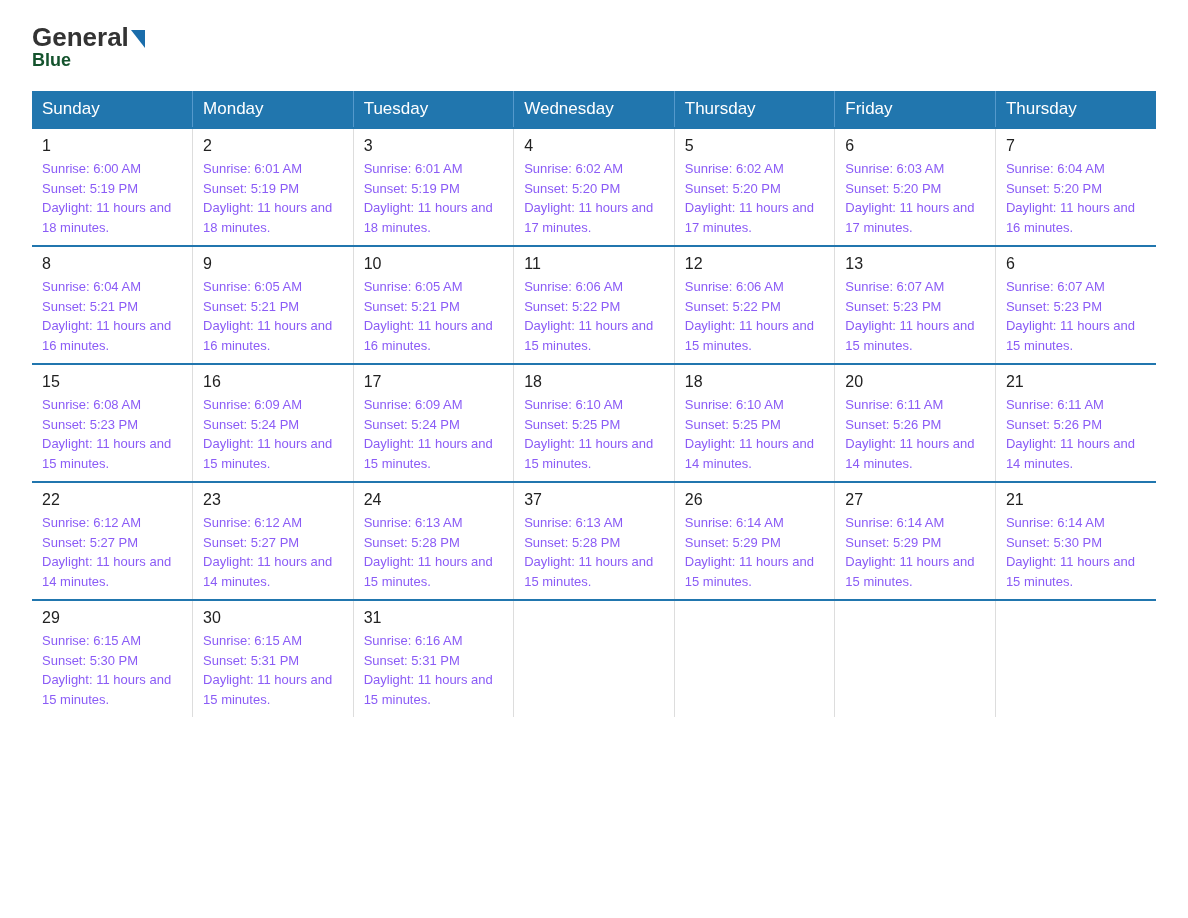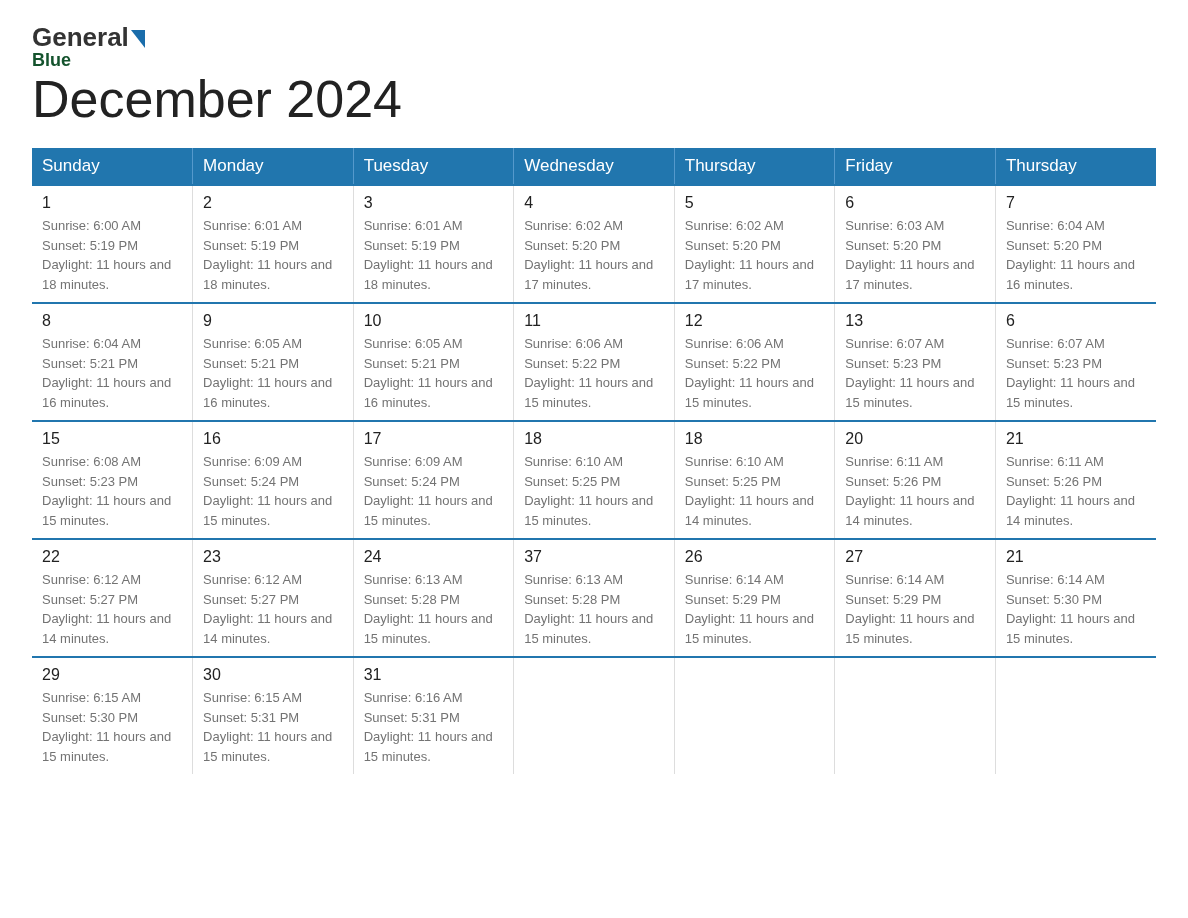--- a/index.html
+++ b/index.html
@@ -92,42 +92,41 @@
     tbody td:last-child { border-right: none; }
     .day-num {
       font-size: 16px;
       font-weight: normal;
       color: #222;
       display: block;
       margin-bottom: 4px;
     }
     .day-info {
       font-size: 13px;
-      color: #737373;
+      color: #8b5cf6;
       line-height: 1.5;
     }
     .empty-cell {
       background: #fff;
     }
   </style>
 </head>
 <body>
 
 <div class="header">
   <div class="logo">
     <div class="logo-text">
       <span class="logo-general">General</span>
       <span class="logo-arrow"></span>
     </div>
     <div>
       <span class="logo-blue">Blue</span>
     </div>
   </div>
   <div class="title-block">
-    <div class="month-title">December 2024</div>
   </div>
 </div>
 
 <table>
   <thead>
     <tr>
     <th>Sunday</th>
         <th>Monday</th>
         <th>Tuesday</th>
         <th>Wednesday</th>

